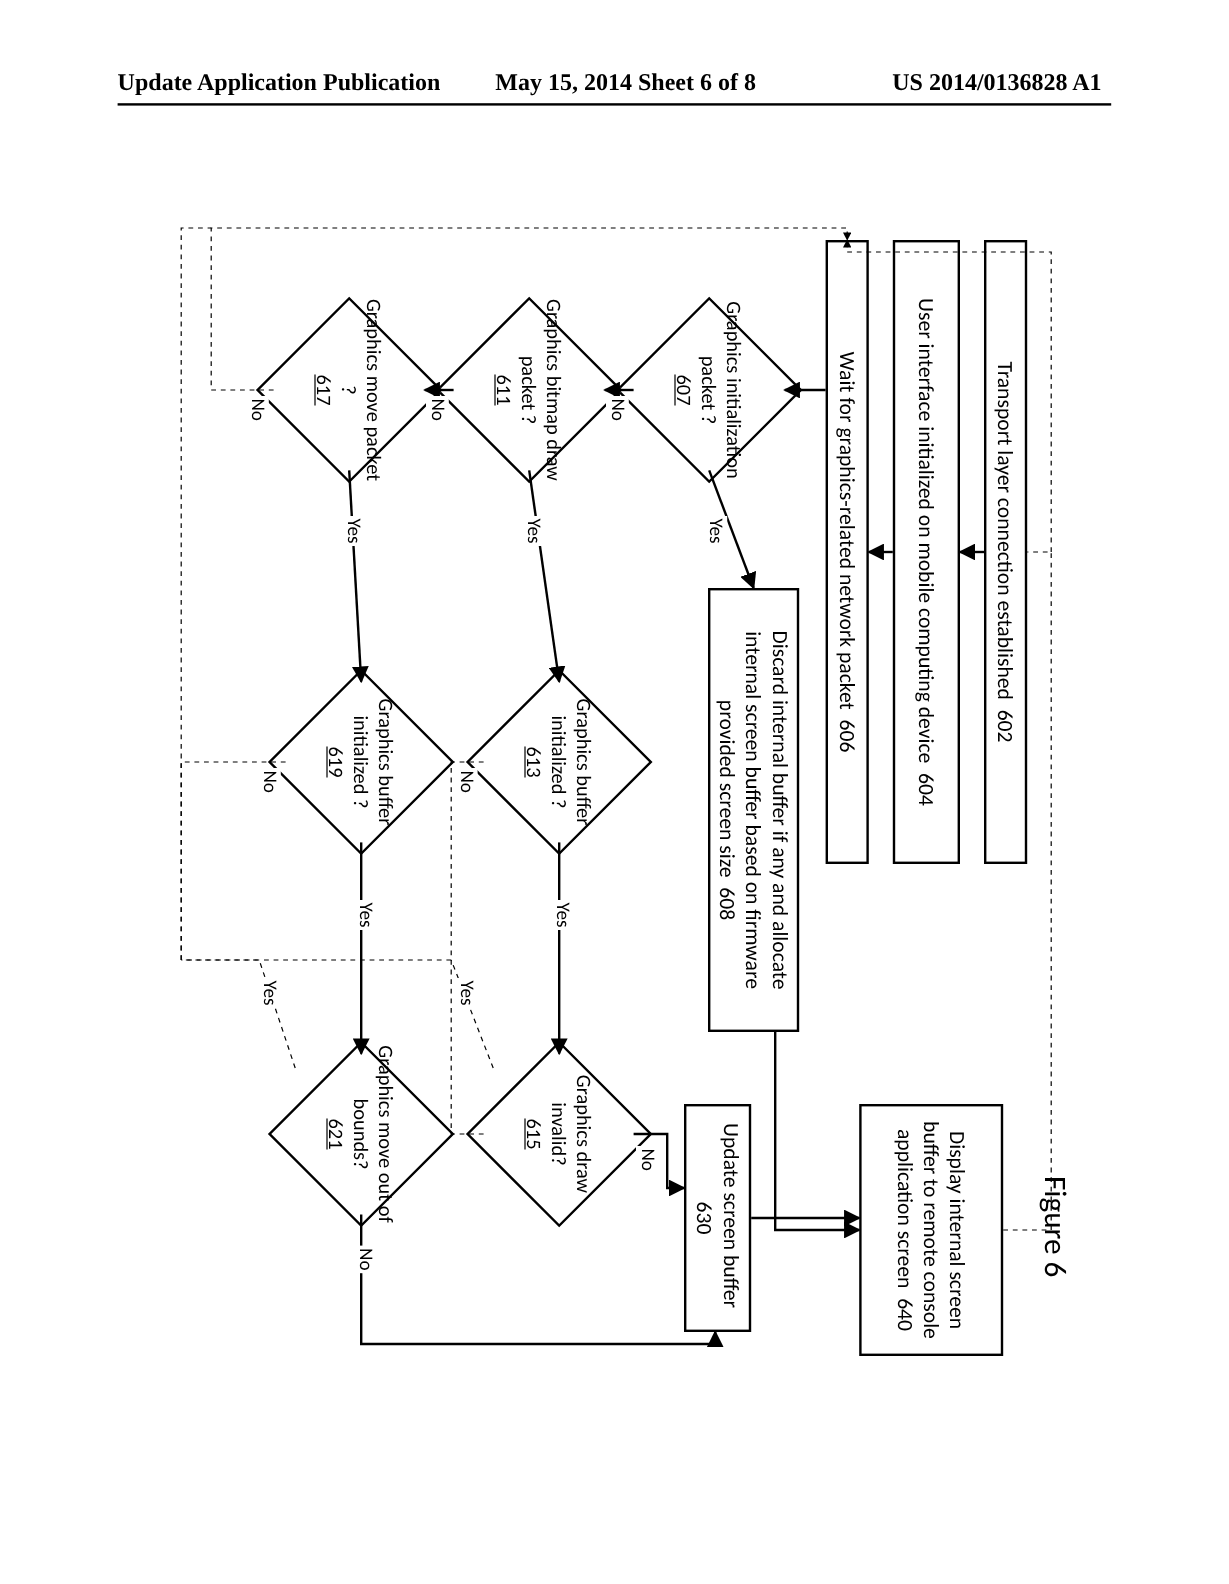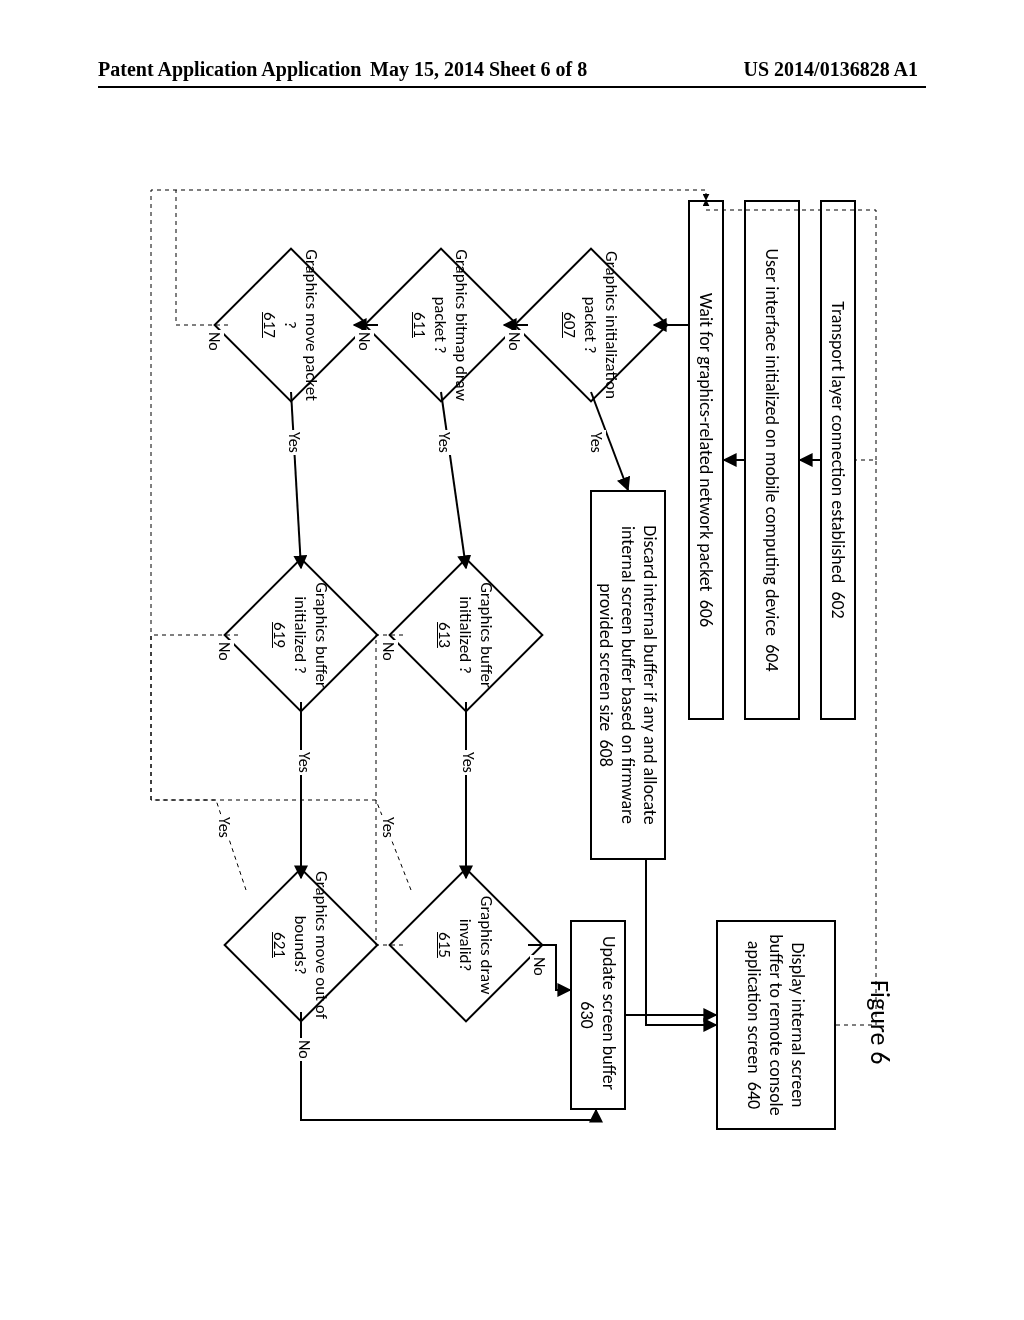--- a/index.html
+++ b/index.html
@@ -18,21 +18,21 @@
   }
   .hdr {
     position: absolute;
     top: 58px;
     left: 0;
     width: 1024px;
     font-size: 20px;
     font-weight: bold;
   }
   .hdr .left  { position: absolute; left: 98px; }
-  .hdr .mid   { position: absolute; left: 370px; text-align: left; width: 260px; }
+  .hdr .mid   { position: absolute; left: 370px; text-align: right; width: 260px; }
   .hdr .right { position: absolute; right: 106px; text-align: right; }
   .hdr-rule {
     position: absolute;
     top: 86px;
     left: 98px;
     width: 828px;
     border-top: 2px solid #000;
   }
 
   .stage-outer {
@@ -108,21 +108,21 @@
   }
 
   .ref { text-decoration: underline; }
 </style>
 </head>
 <body>
 
 <div class="page">
 
   <div class="hdr">
-    <span class="left">Patent Application Application</span>
+    <span class="left">Update Application Publication</span>
     <span class="mid">May 15, 2014  Sheet 6 of 8</span>
     <span class="right">US 2014/0136828 A1</span>
   </div>
   <div class="hdr-rule"></div>
 
   <div class="stage-outer">
     <div class="stage">
 
       <div class="fig-title" style="left:820px; top:0px;">Figure 6</div>
 

